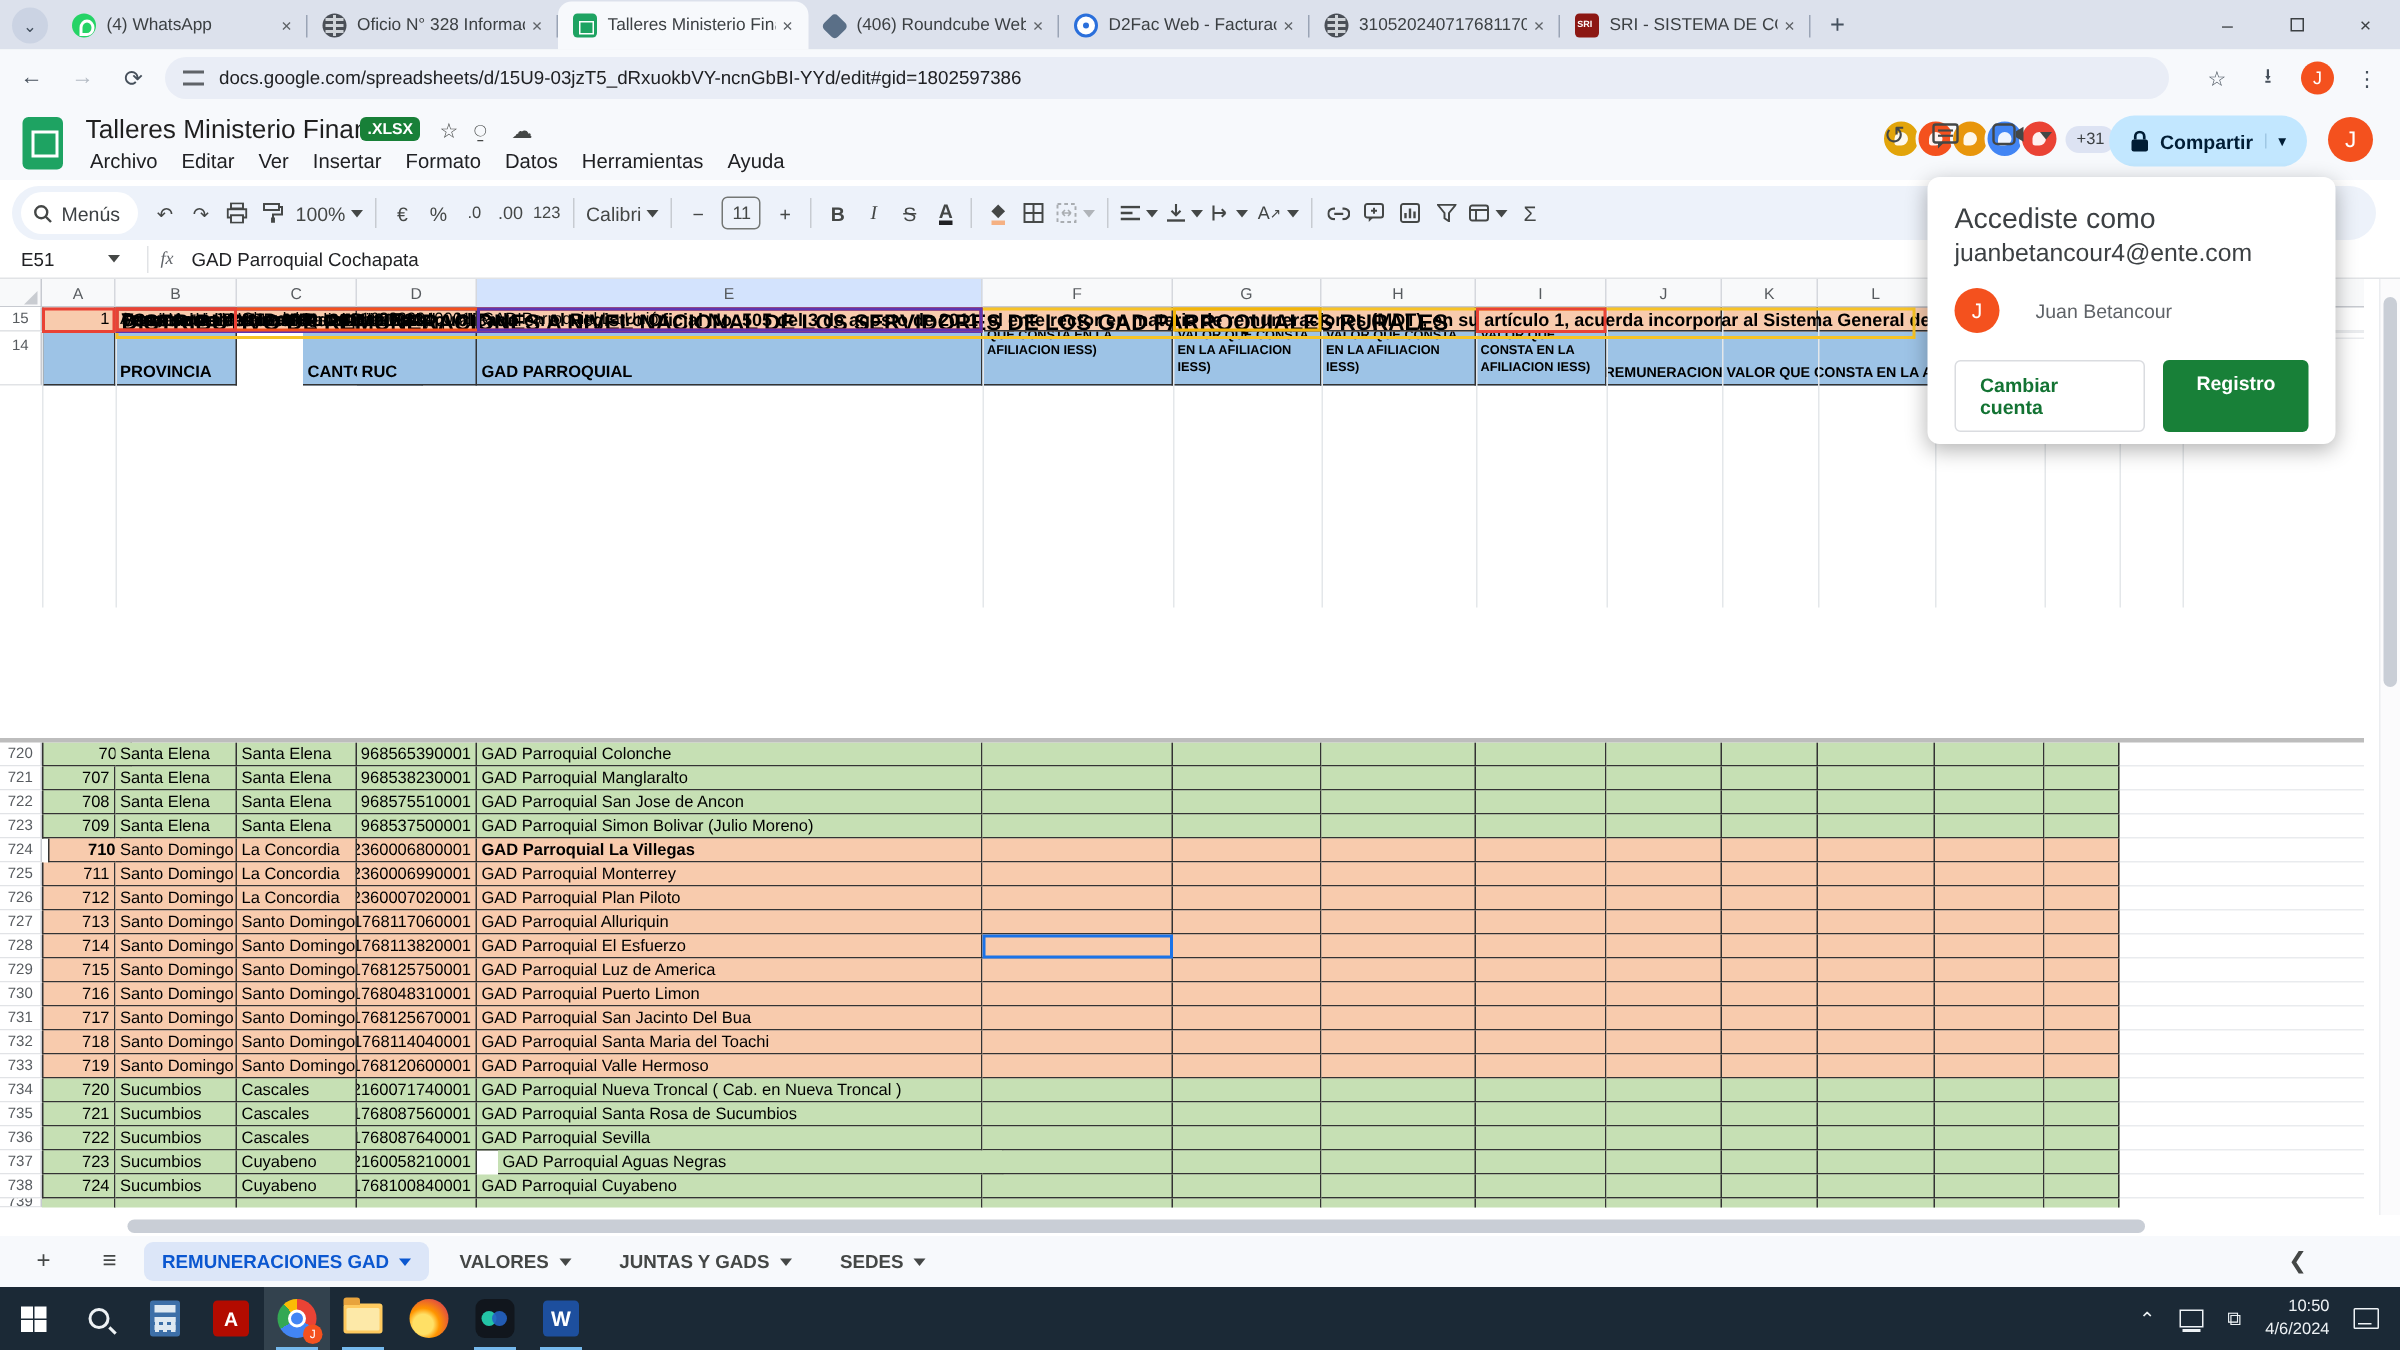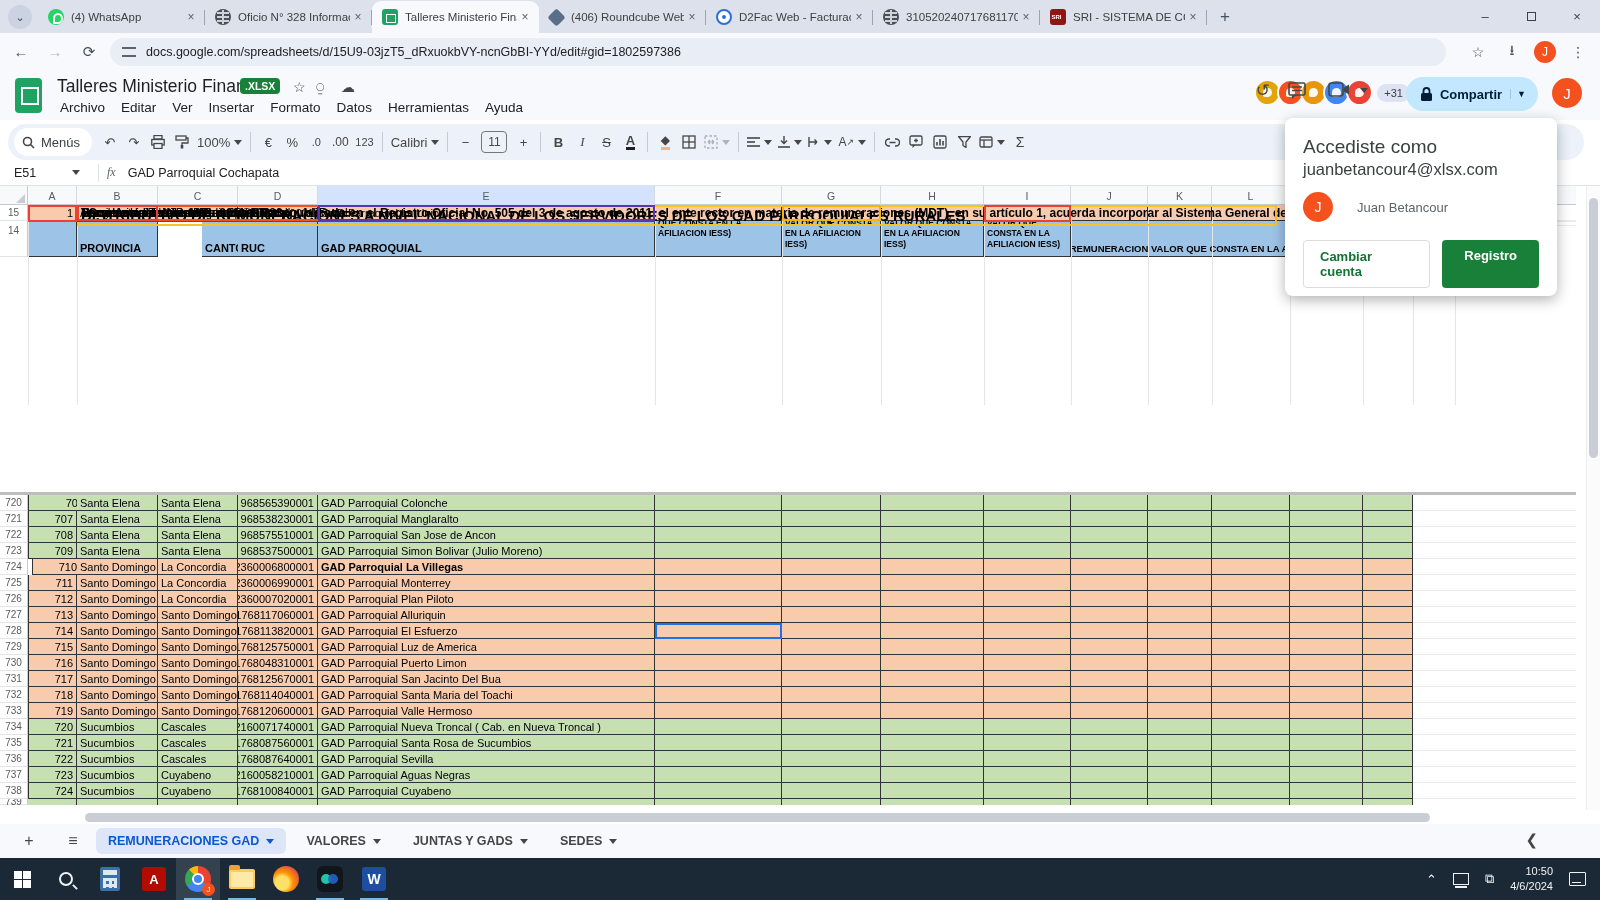--- a/index.html
+++ b/index.html
@@ -604,21 +604,21 @@
         <div class="cell green" style="left: 984px; width: 87px;"></div>
         <div class="cell green" style="left: 1071px; width: 77px;"></div>
         <div class="cell green" style="left: 1148px; width: 64px;"></div>
         <div class="cell green" style="left: 1212px; width: 78px;"></div>
         <div class="cell green" style="left: 1290px; width: 73px;"></div>
         <div class="cell green" style="left: 1363px; width: 50px;"></div>
         <div class="rfill" style="left: 1413px; top: 0px; width: 163px; height: 16px;"></div>
       </div>
       <div class="gridrow" style="top: 373px; height: 16px;">
         <div class="gut">724</div>
-        <div class="cell peach rt first" style="left: 32px; width: 49px;">710</div>
+        <div class="cell peach rt first" style="left: 32px; width: 49px; font-weight: bold;">710</div>
         <div class="cell peach" style="left: 77px; width: 81px;">Santo Domingo de</div>
         <div class="cell peach" style="left: 158px; width: 80px;">La Concordia</div>
         <div class="cell peach rt" style="left: 238px; width: 80px;">2360006800001</div>
         <div class="cell peach" style="left: 318px; width: 337px; font-weight: bold;">GAD Parroquial La Villegas</div>
         <div class="cell peach" style="left: 655px; width: 127px;"></div>
         <div class="cell peach" style="left: 782px; width: 99px;"></div>
         <div class="cell peach" style="left: 881px; width: 103px;"></div>
         <div class="cell peach" style="left: 984px; width: 87px;"></div>
         <div class="cell peach" style="left: 1071px; width: 77px;"></div>
         <div class="cell peach" style="left: 1148px; width: 64px;"></div>
@@ -842,21 +842,21 @@
         <div class="cell green" style="left: 1290px; width: 73px;"></div>
         <div class="cell green" style="left: 1363px; width: 50px;"></div>
         <div class="rfill" style="left: 1413px; top: 0px; width: 163px; height: 16px;"></div>
       </div>
       <div class="gridrow" style="top: 581px; height: 16px;">
         <div class="gut">737</div>
         <div class="cell green rt first" style="left: 28px; width: 49px;">723</div>
         <div class="cell green" style="left: 77px; width: 81px;">Sucumbios</div>
         <div class="cell green" style="left: 158px; width: 80px;">Cuyabeno</div>
         <div class="cell green rt" style="left: 238px; width: 80px;">2160058210001</div>
-        <div class="cell green" style="left: 318px; width: 337px;">GAD Parroquial Aguas Negras</div>
+        <div class="cell green" style="left: 332px; width: 337px;">GAD Parroquial Aguas Negras</div>
         <div class="cell green" style="left: 655px; width: 127px;"></div>
         <div class="cell green" style="left: 782px; width: 99px;"></div>
         <div class="cell green" style="left: 881px; width: 103px;"></div>
         <div class="cell green" style="left: 984px; width: 87px;"></div>
         <div class="cell green" style="left: 1071px; width: 77px;"></div>
         <div class="cell green" style="left: 1148px; width: 64px;"></div>
         <div class="cell green" style="left: 1212px; width: 78px;"></div>
         <div class="cell green" style="left: 1290px; width: 73px;"></div>
         <div class="cell green" style="left: 1363px; width: 50px;"></div>
         <div class="rfill" style="left: 1413px; top: 0px; width: 163px; height: 16px;"></div>
@@ -993,21 +993,21 @@
       <div id="clock">
         <div>10:50</div>
         <div>4/6/2024</div>
       </div>
       <div class="ic-notif"></div>
     </div>
   </div>
 
   <div id="popup">
     <div id="popup-title">Accediste como</div>
-    <div id="popup-email">juanbetancour4@xlsx.com</div>
+    <div id="popup-email">juanbetancour4@ente.com</div>
     <div id="popup-user">
       <div id="popup-av">J</div>
       <div id="popup-username">Juan Betancour</div>
     </div>
     <div id="popup-btns">
       <div id="btn-cambiar">Cambiar cuenta</div>
       <div id="btn-aceptar">Registro</div>
     </div>
   </div>
 

